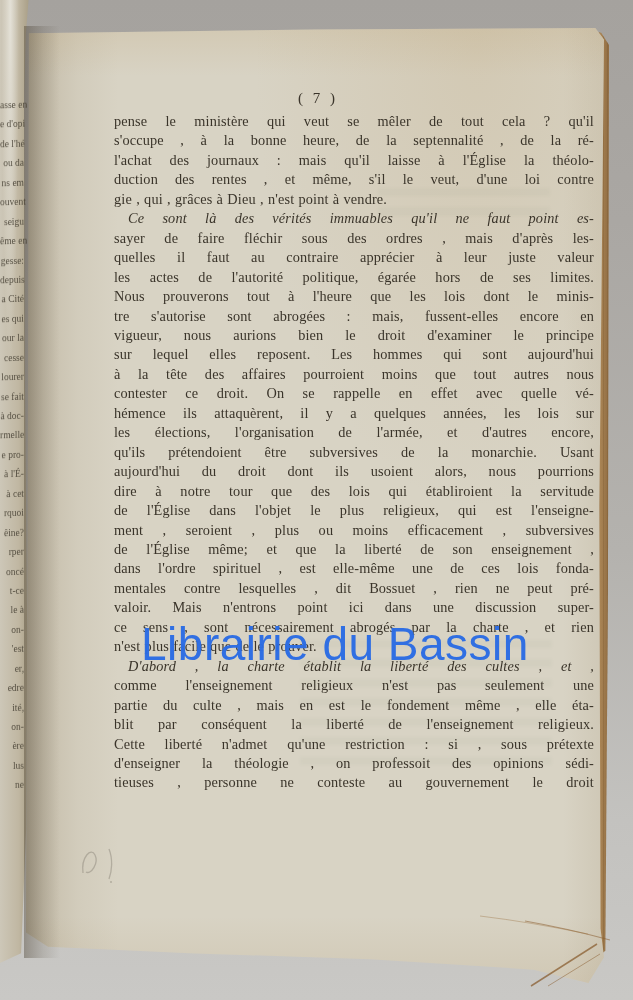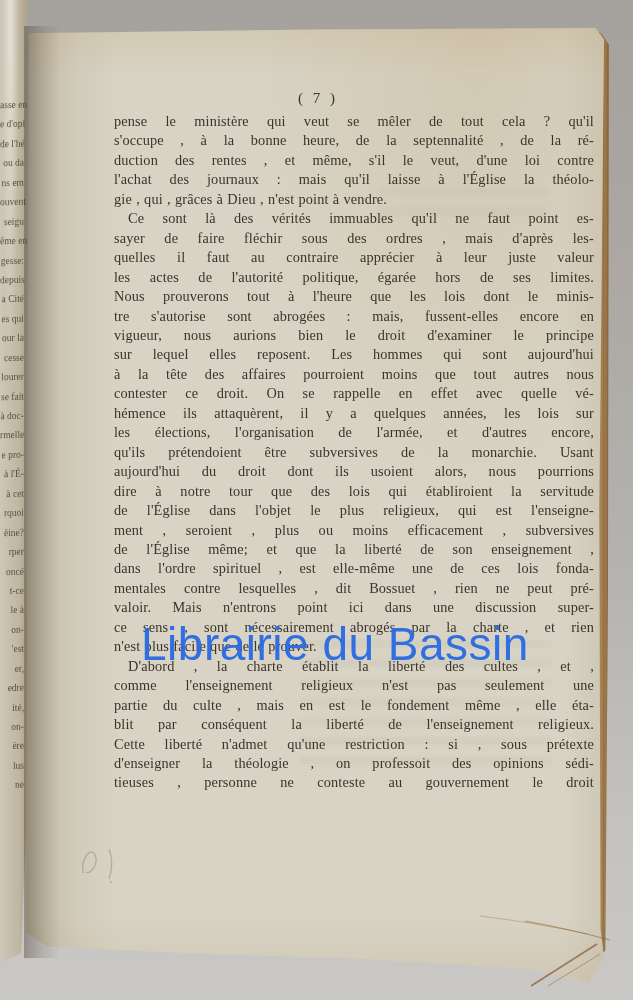--- a/index.html
+++ b/index.html
@@ -53,21 +53,21 @@
   .page-number{
     position:absolute;left:78px;top:90px;width:480px;
     text-align:center;font-size:15px;letter-spacing:3px;color:#3a342a;
   }
   .text-block{
     position:absolute;left:78px;top:112px;width:480px;
     font-size:14.3px;line-height:19.45px;color:#3a342a;
     letter-spacing:.15px;word-spacing:.5px;margin-left:36px;
   }
   .text-block .tline{text-align:justify;text-align-last:justify;white-space:normal;}
-  .text-block .tline.indent{text-indent:14px;}
+  .text-block .tline.indent{text-indent:14px;font-style:italic;}
   .text-block .tline.endline{text-align-last:left;}
   
   .showthrough{
     position:absolute;
     background:repeating-linear-gradient(180deg,rgba(95,115,85,.4) 0 8px,transparent 8px 19.5px);
     filter:blur(1.6px);opacity:.10;pointer-events:none;
   }
   .st1{left:378px;top:188px;width:172px;height:32px;}
   .st2{left:300px;top:640px;width:252px;height:130px;}
   
@@ -89,22 +89,22 @@
   </div>
 
   <div class="showthrough st1"></div>
   <div class="showthrough st2"></div>
 
   <div class="page-number">( 7 )</div>
 
   <div class="text-block">
       <div class="tline">pense le ministère qui veut se mêler de tout cela ? qu'il</div>
       <div class="tline">s'occupe , à la bonne heure, de la septennalité , de la ré-</div>
+      <div class="tline">l'achat des journaux : mais qu'il laisse à l'Église la théolo-</div>
       <div class="tline">duction des rentes , et même, s'il le veut, d'une loi contre</div>
-      <div class="tline">l'achat des journaux : mais qu'il laisse à l'Église la théolo-</div>
       <div class="tline endline">gie , qui , grâces à Dieu , n'est point à vendre.</div>
       <div class="tline indent">Ce sont là des vérités immuables qu'il ne faut point es-</div>
       <div class="tline">sayer de faire fléchir sous des ordres , mais d'après les-</div>
       <div class="tline">quelles il faut au contraire apprécier à leur juste valeur</div>
       <div class="tline">les actes de l'autorité politique, égarée hors de ses limites.</div>
       <div class="tline">Nous prouverons tout à l'heure que les lois dont le minis-</div>
       <div class="tline">tre s'autorise sont abrogées : mais, fussent-elles encore en</div>
       <div class="tline">vigueur, nous aurions bien le droit d'examiner le principe</div>
       <div class="tline">sur lequel elles reposent. Les hommes qui sont aujourd'hui</div>
       <div class="tline">à la tête des affaires pourroient moins que tout autres nous</div>

